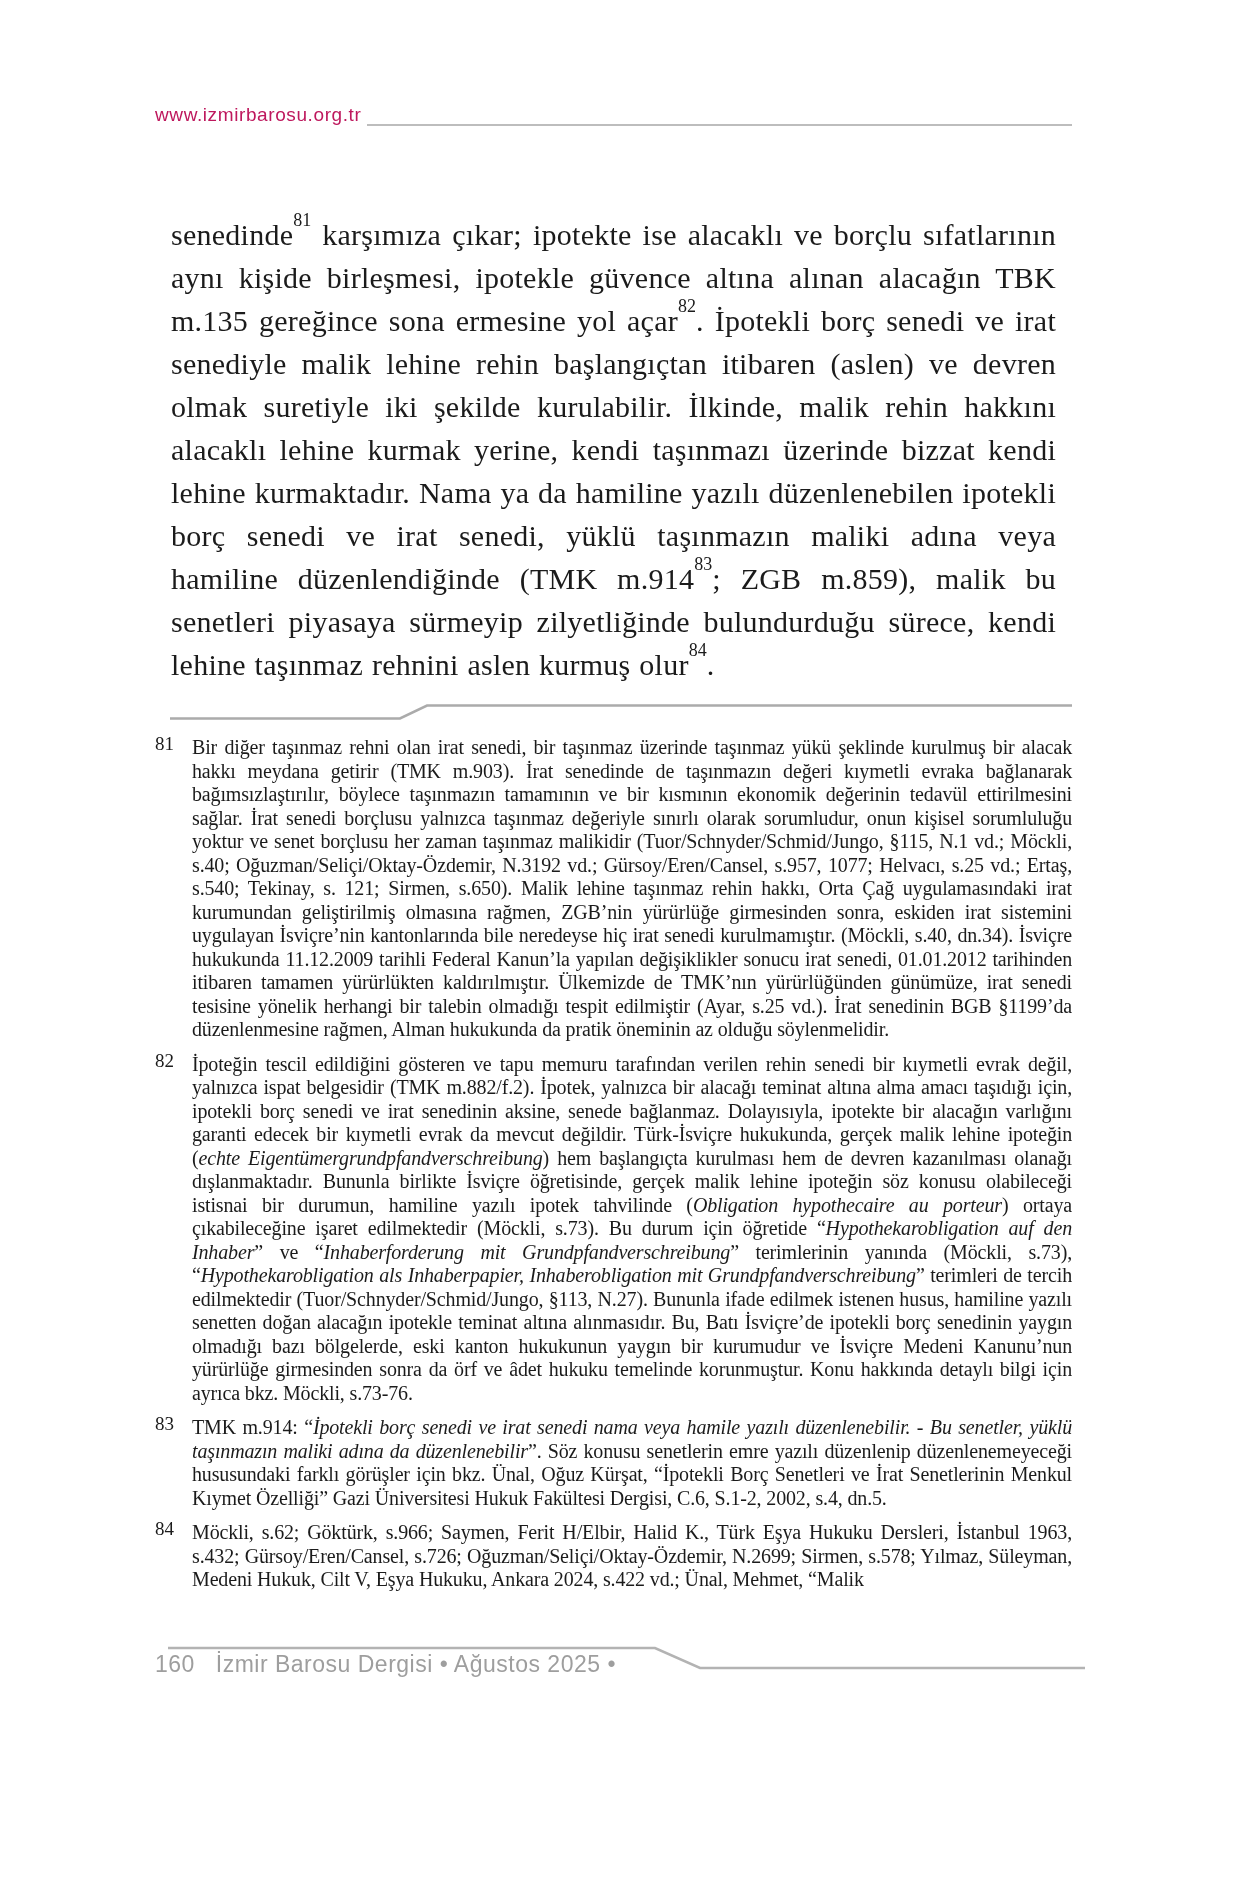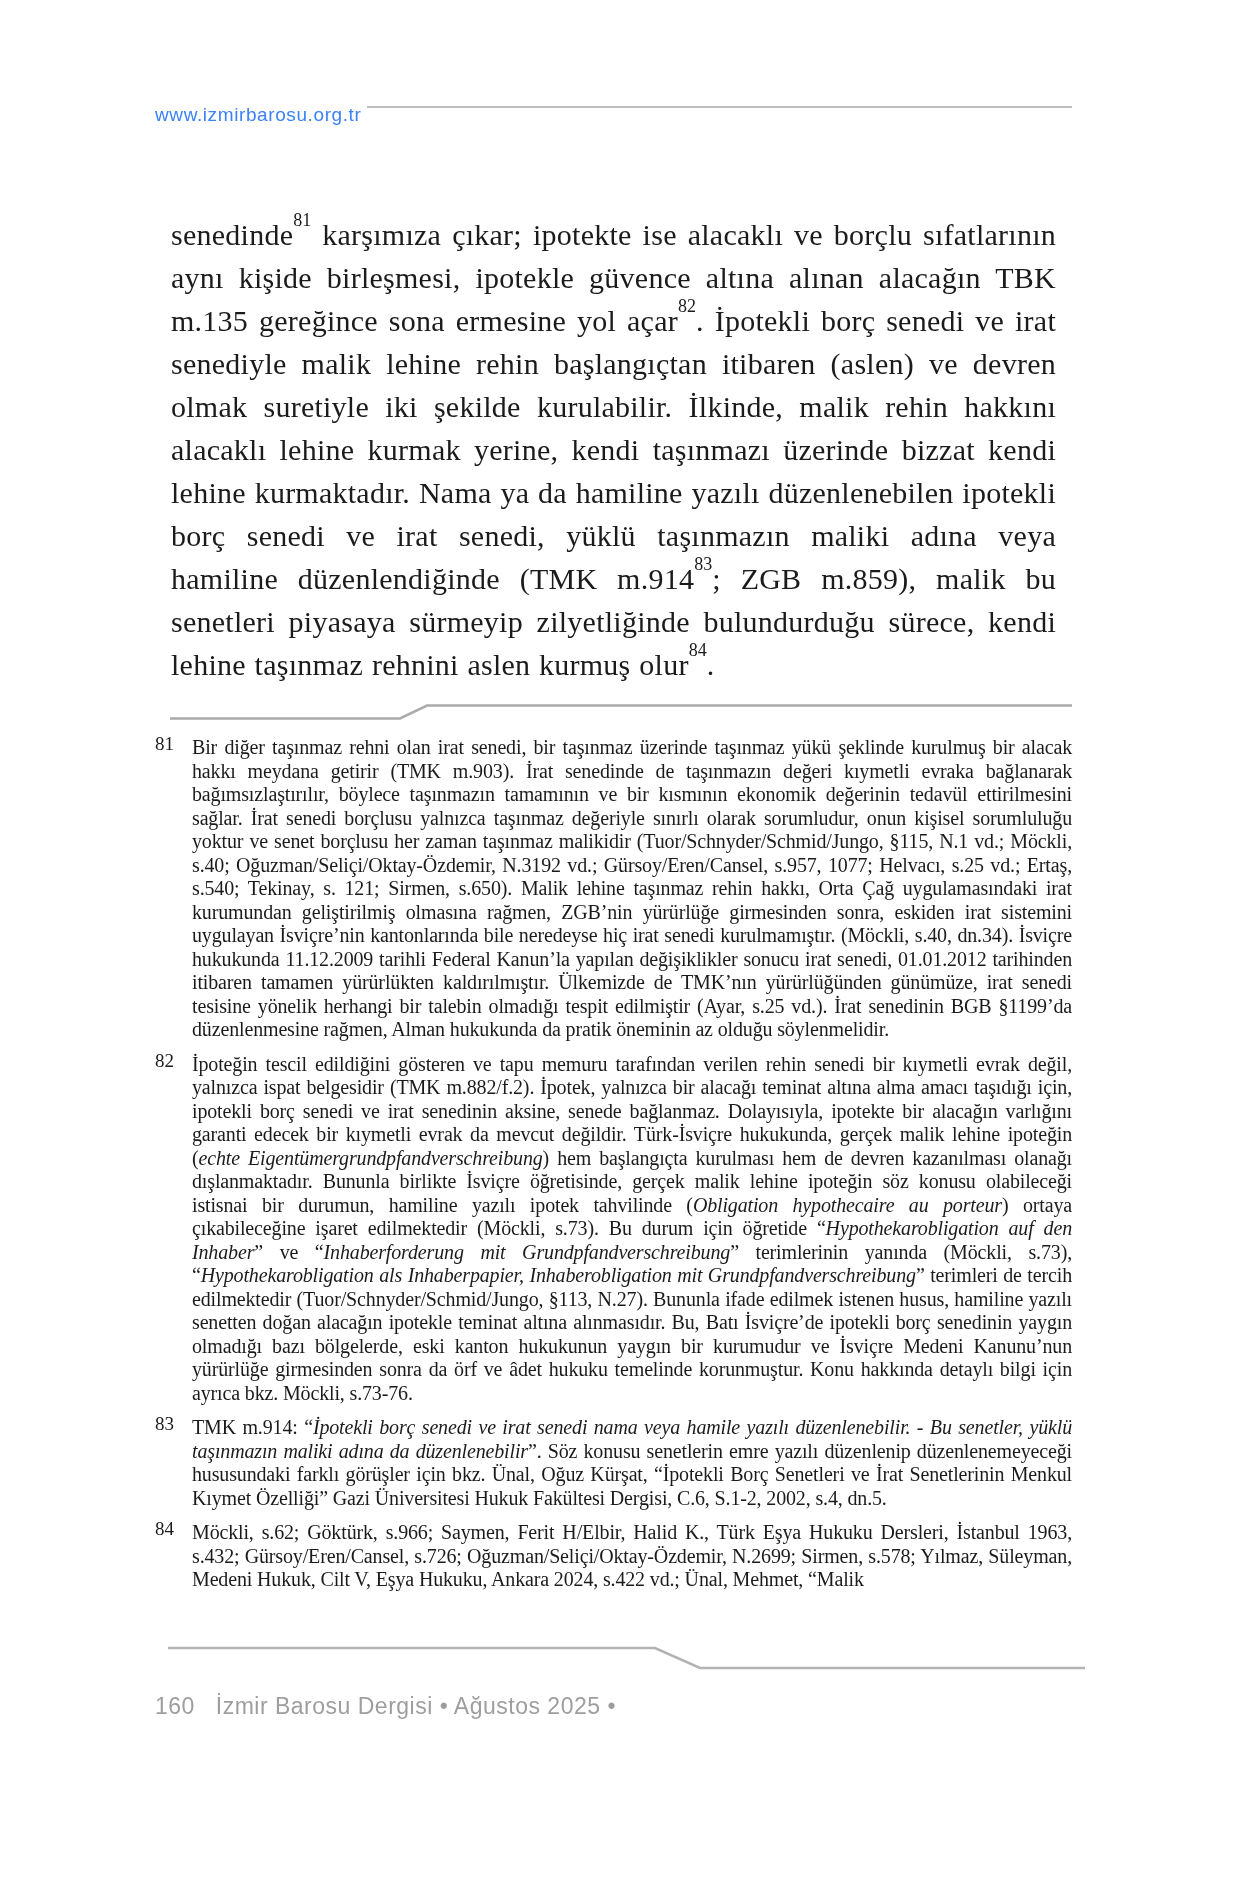--- a/index.html
+++ b/index.html
@@ -7,23 +7,23 @@
     position:relative;
     width:1260px;height:1890px;
     background:#ffffff;
     overflow:hidden;
     font-family:"Liberation Serif", serif;
     color:#1b1b1b;
   }
   
   .hdr{
     position:absolute;left:155px;top:104px;width:917px;
-    display:flex;align-items:flex-start;gap:6px;
+    display:flex;align-items:flex-end;gap:6px;
     font-family:"Liberation Sans", sans-serif;
-    font-size:19px;letter-spacing:.6px;color:#3b82f6;
+    font-size:19px;letter-spacing:.6px;color:#be185d;
   }
   .hdr-rule{flex:1 1 auto;height:2px;background:#bdbdbd;margin-top:2px;}
   
   .col{position:absolute;left:155px;top:197px;width:917px;}
   .bodytext{
     margin:16px;
     font-size:30px;line-height:43px;
     text-align:justify;
     letter-spacing:.25px;word-spacing:1px;
   }
@@ -40,21 +40,21 @@
   .fn{display:grid;grid-template-columns:37px 1fr;margin-bottom:11px;}
   .fn-num{
     font-size:19px;position:relative;top:-4px;letter-spacing:0;
     text-align:left;
   }
   .fn-body{display:block;}
   .fn-body i{font-style:italic;}
   
   .ftr-rule{position:absolute;left:0;top:1638px;}
   .ftr{
-    position:absolute;left:155px;top:1693px;
+    position:absolute;left:155px;top:1651px;
     font-family:"Liberation Sans", sans-serif;
     font-size:23px;letter-spacing:.5px;color:#9e9e9e;
     white-space:nowrap;
   }
   .ftr .pgnum{margin-right:14px;}
 </style>
 </head>
 <body>
 
 <div class="page">

